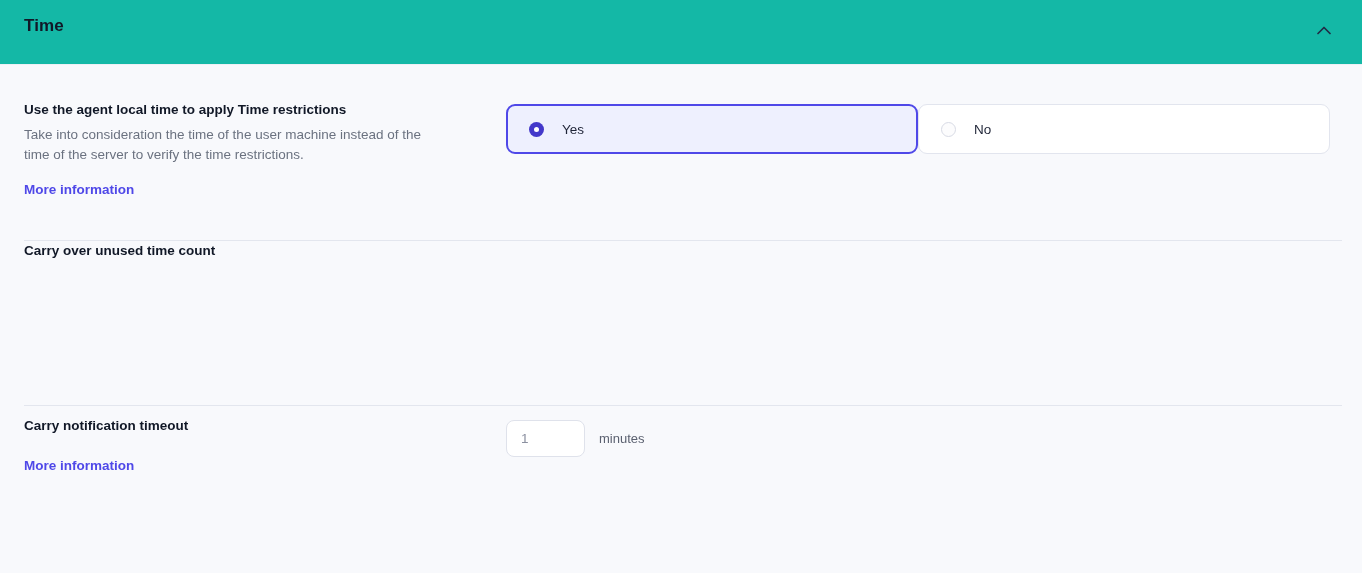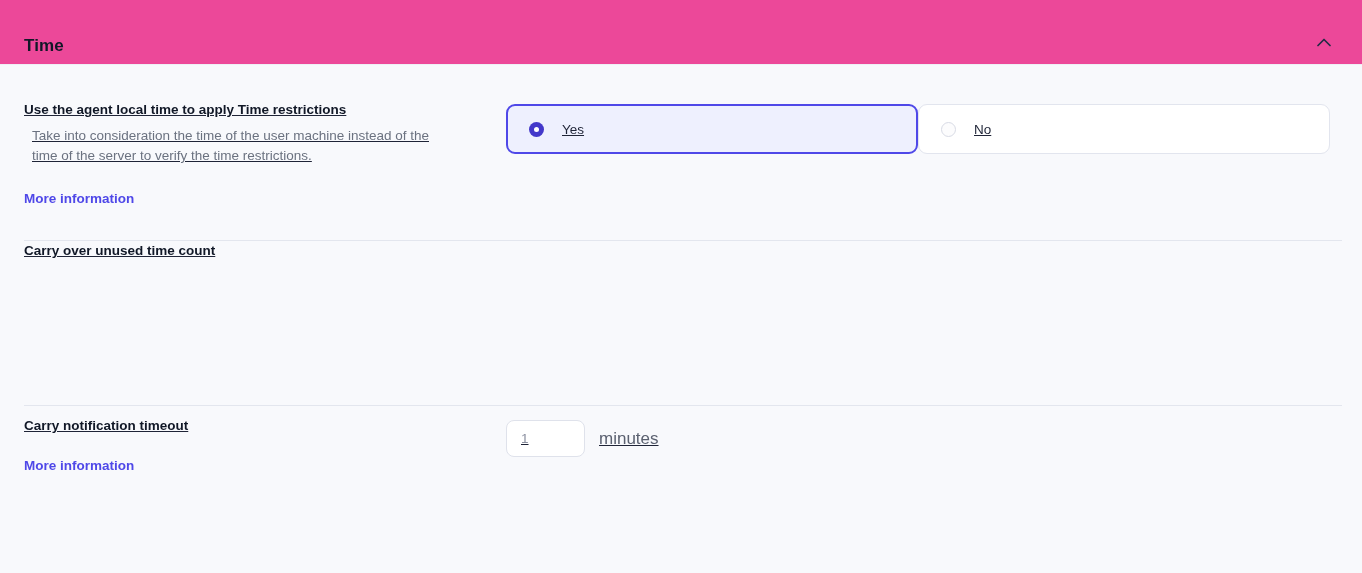--- a/index.html
+++ b/index.html
@@ -20,25 +20,25 @@
   .panel {
     width: 1362px;
     height: 573px;
     position: relative;
     background: #f8f9fc;
   }
 
   
   .panel-header {
     height: 65px;
-    padding: 8px 24px;
-    display: flex;
-    align-items: flex-end;
+    padding: 16px 24px;
+    display: flex;
+    align-items: flex-start;
     justify-content: space-between;
-    background: #ec4899;
+    background: #14b8a6;
     border-bottom: 1px solid #eef0f5;
   }
   .panel-title {
     font-size: 17px;
     font-weight: bold;
     color: #111827;
     letter-spacing: 0.1px;
   }
   .collapse-btn {
     width: 28px;
@@ -52,21 +52,20 @@
     padding: 0;
   }
   .collapse-btn svg { display: block; }
 
   
   .row {
     display: flex;
     align-items: flex-start;
     padding: 0 24px;
     position: relative;
-    text-decoration: underline;
   }
   .row-1 { padding-top: 37px; padding-bottom: 0; height: 175px; }
   .row-2 { padding-top: 3px; height: 165px; flex-direction: column; }
   .row-3 { padding-top: 13px; height: 168px; }
 
   .row-divider {
     position: absolute;
     left: 24px;
     right: 20px;
     height: 1px;
@@ -84,21 +83,21 @@
     font-size: 13.5px;
     font-weight: bold;
     color: #111827;
     margin: 0 0 7px 0;
     line-height: 1.2;
   }
   .field-desc {
     font-size: 13.5px;
     color: #6b7280;
     line-height: 20px;
-    margin: 8px;
+    margin: 0;
     max-width: 420px;
   }
   .more-info {
     display: inline-block;
     margin-top: 17px;
     font-size: 13.5px;
     font-weight: bold;
     color: #4f48e8;
     text-decoration: none;
     cursor: pointer;
@@ -172,21 +171,21 @@
     border: 1px solid #dfe2eb;
     border-radius: 8px;
     background: #ffffff;
     font-family: "Liberation Sans", sans-serif;
     font-size: 13.5px;
     color: #8b90a0;
     padding: 0 14px;
     outline: none;
   }
   .num-unit {
-    font-size: 17px;
+    font-size: 13px;
     color: #5b6170;
   }
 </style>
 </head>
 <body>
 
 <div class="panel">
 
   <div class="panel-header">
     <div class="panel-title">Time</div>

